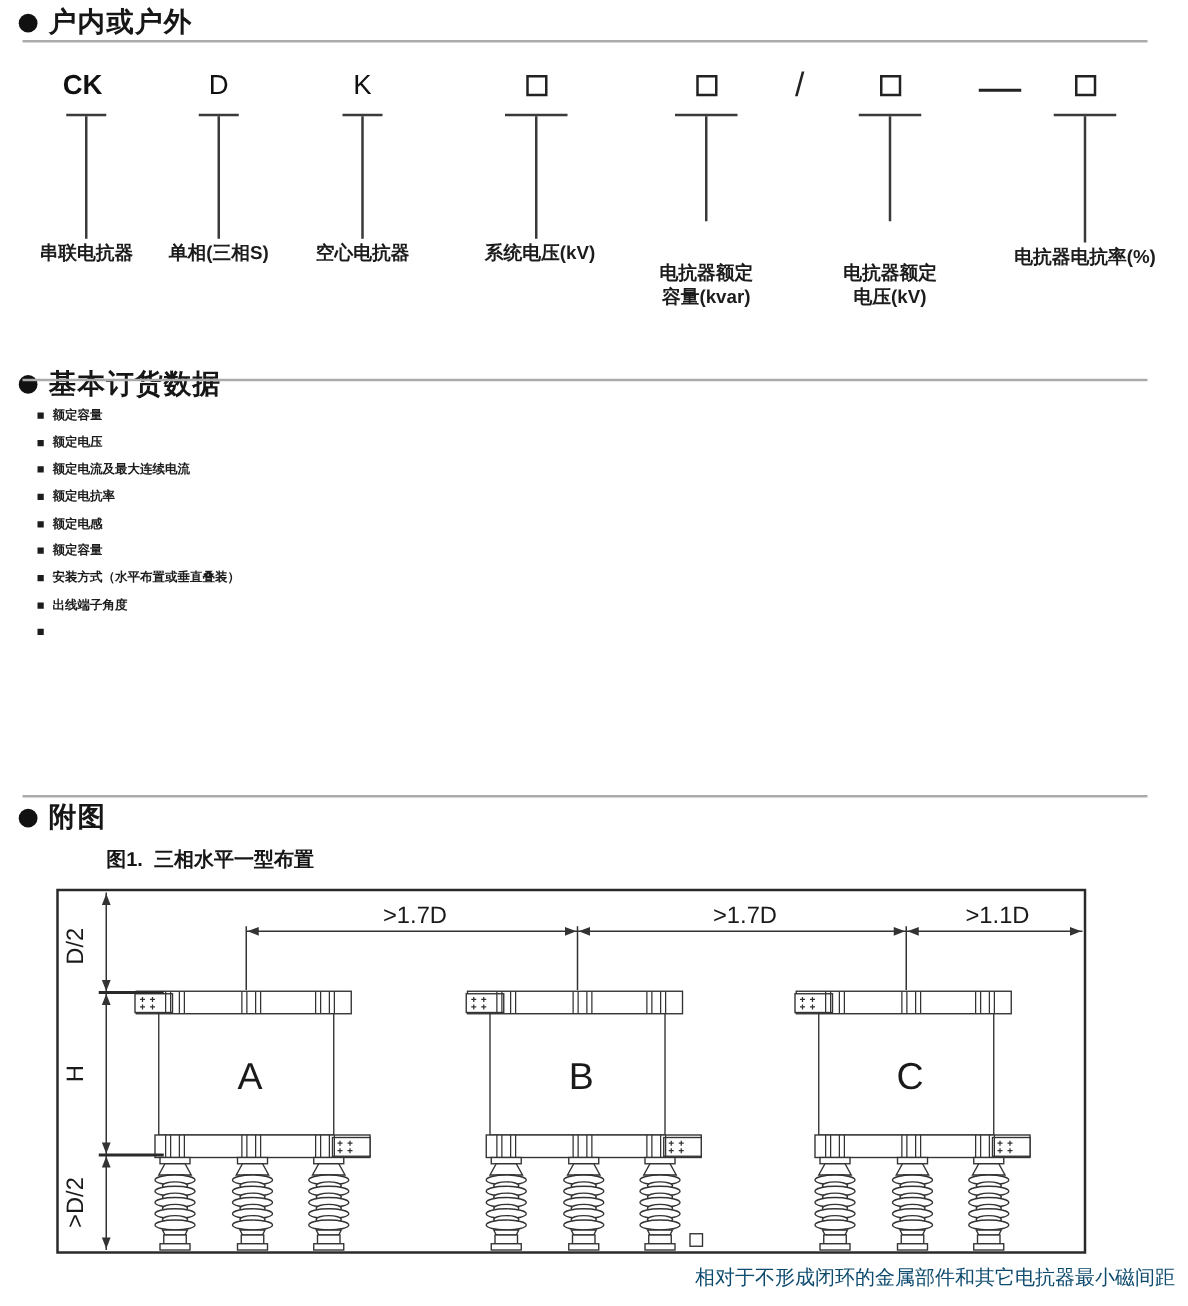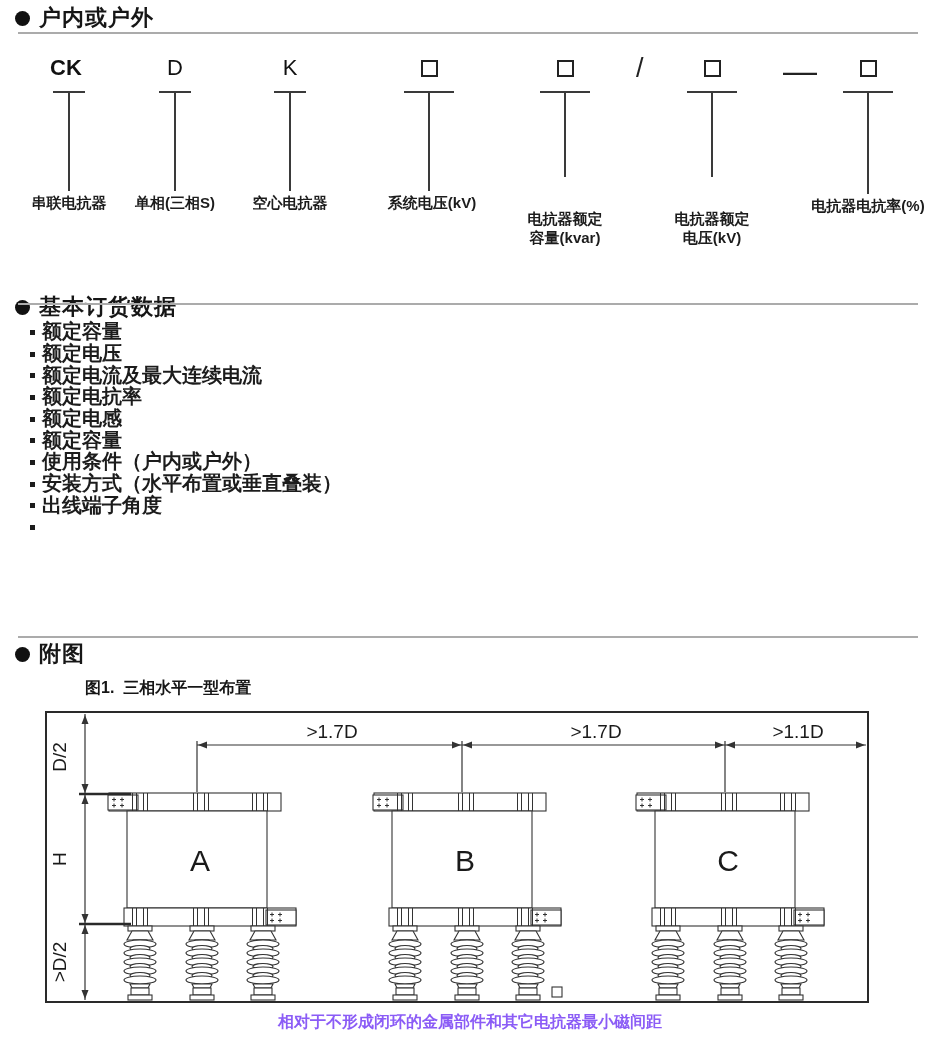--- a/index.html
+++ b/index.html
@@ -19,24 +19,24 @@
   .code-dash{position:absolute;top:50px;height:40px;line-height:40px;font-size:34px;color:#222;width:44px;text-align:center;}
   .tbar{position:absolute;top:91px;height:2px;background:#3a3a3a;}
   .tline{position:absolute;top:93px;width:1.5px;background:#3a3a3a;}
   .code-label{position:absolute;width:150px;text-align:center;font-size:15px;font-weight:700;color:#1c1c1c;line-height:18.5px;}
   .one-line{top:194px;}
   .two-line{top:180px;margin-top:30px;}
   
   .order-list{position:absolute;left:30px;top:321px;margin:0;padding:0;list-style:none;}
   .order-list li{height:21.7px;display:flex;align-items:center;gap:7px;}
   .dot{width:5px;height:5px;background:#1c1c1c;flex:0 0 auto;margin-top:1px;}
-  .order-text{font-size:20px;font-weight:600;color:#1c1c1c;white-space:pre;}
+  .order-text{font-size:10px;font-weight:600;color:#1c1c1c;white-space:pre;}
   
   .fig-title{position:absolute;left:85px;top:678px;font-size:16px;font-weight:700;color:#161616;white-space:pre;}
-  .fig-caption{position:absolute;left:0;top:1012px;width:940px;text-align:center;font-size:16px;font-weight:700;color:#8b5cf6;}
+  .fig-caption{position:absolute;left:0;top:1012px;width:940px;text-align:right;font-size:16px;font-weight:400;color:#0c4a6e;}
   svg{position:absolute;left:0;top:700px;}
   svg .ln{stroke:#333;stroke-width:1.2;fill:none;}
   svg .thick{stroke:#2a2a2a;stroke-width:2.5;fill:none;}
   svg .shape{fill:#ffffff;stroke:#333;stroke-width:1.1;}
   svg .arrow{fill:#333;stroke:none;}
   svg text{font-family:"Liberation Sans","DejaVu Sans",sans-serif;fill:#1a1a1a;}
   svg .dimlabel{font-size:19px;}
   svg .reactor-letter{font-size:30px;}
 </style>
 </head>
@@ -110,24 +110,20 @@
       <span class="dot"></span>
       <span class="order-text">额定电抗率</span>
     </li>
   <li>
       <span class="dot"></span>
       <span class="order-text">额定电感</span>
     </li>
   <li>
       <span class="dot"></span>
       <span class="order-text">额定容量</span>
-    </li>
-  <li>
-      <span class="dot"></span>
-      <span class="order-text">使用条件（户内或户外）</span>
     </li>
   <li>
       <span class="dot"></span>
       <span class="order-text">安装方式（水平布置或垂直叠装）</span>
     </li>
   <li>
       <span class="dot"></span>
       <span class="order-text">出线端子角度</span>
     </li>
   <li>

